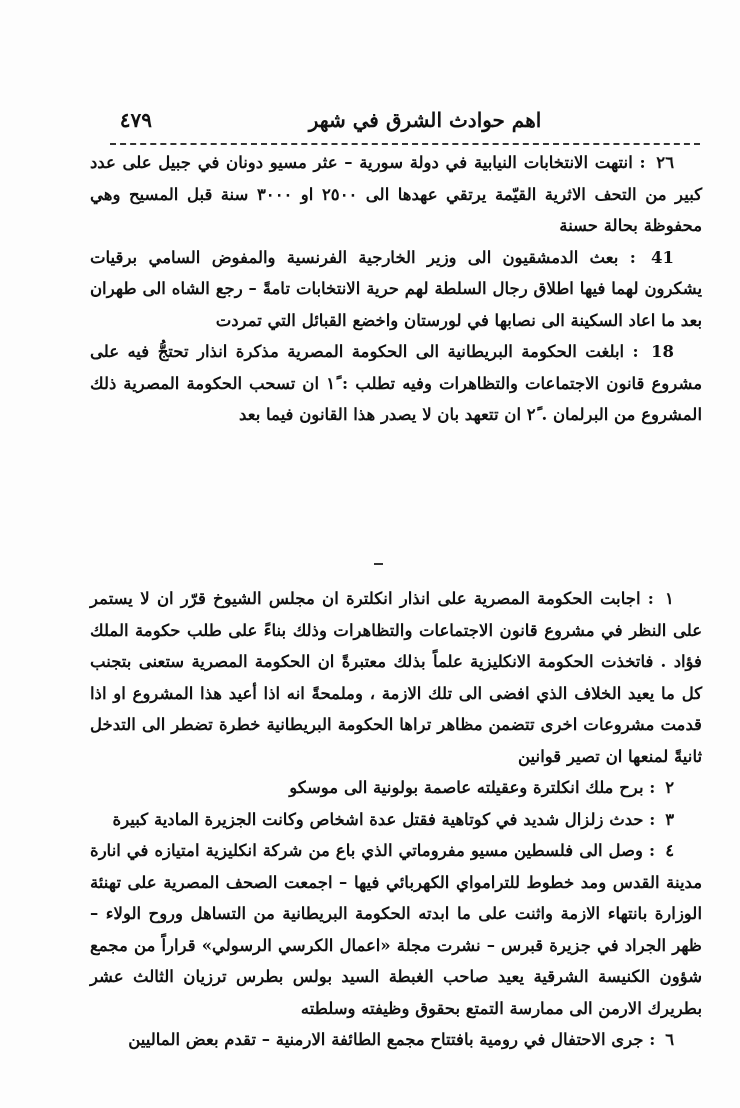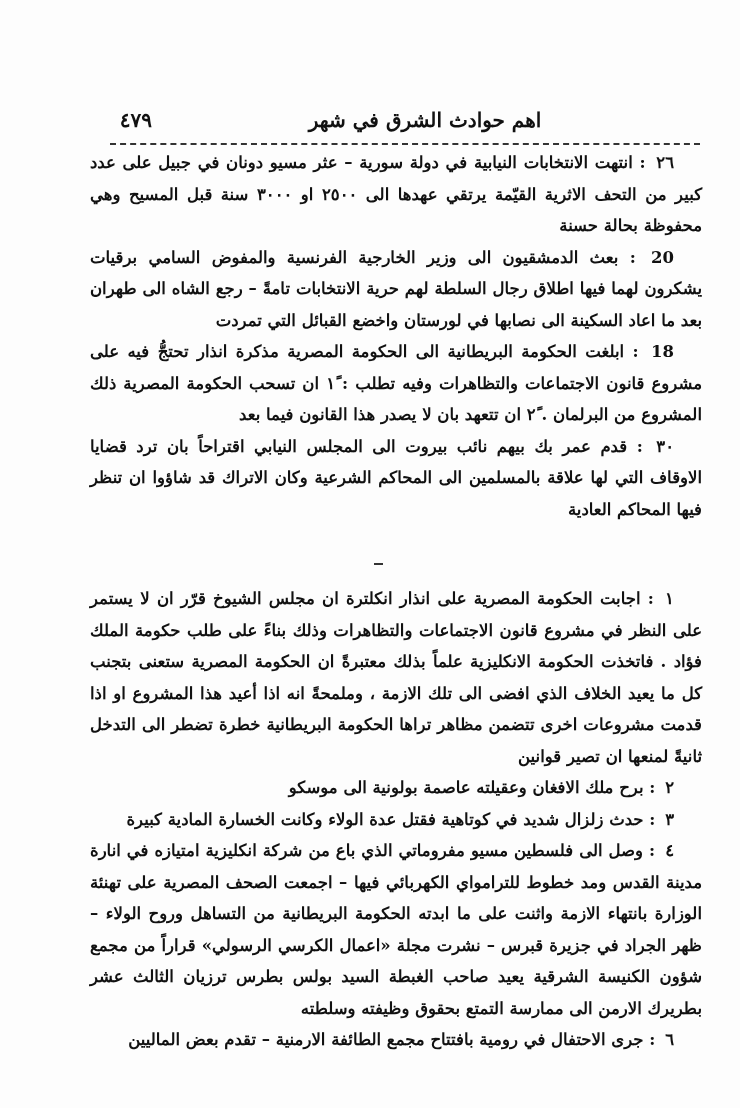--- a/index.html
+++ b/index.html
@@ -43,28 +43,27 @@
 <div class="page">
 
   <div class="header">
     <span class="page-number">٤٧٩</span>
     <div class="running-title">اهم حوادث الشرق في شهر</div>
   </div>
   <div class="header-rule"></div>
 
   <div class="text-block block-1">
     <p class="entry first-line-indent"><span class="num">٢٦</span> <span>:</span> <span>انتهت الانتخابات النيابية في دولة سورية – عثر مسيو دونان في جبيل على عدد كبير من التحف الاثرية القيّمة يرتقي عهدها الى ٢٥٠٠ او ٣٠٠٠ سنة قبل المسيح وهي محفوظة بحالة حسنة</span></p>
-    <p class="entry first-line-indent"><span class="num">20</span> <span>:</span> <span>بعث الدمشقيون الى وزير الخارجية الفرنسية والمفوض السامي برقيات يشكرون لهما فيها اطلاق رجال السلطة لهم حرية الانتخابات تامةً – رجع الشاه الى طهران بعد ما اعاد السكينة الى نصابها في لورستان واخضع القبائل التي تمردت</span></p>
+    <p class="entry first-line-indent"><span class="num">41</span> <span>:</span> <span>بعث الدمشقيون الى وزير الخارجية الفرنسية والمفوض السامي برقيات يشكرون لهما فيها اطلاق رجال السلطة لهم حرية الانتخابات تامةً – رجع الشاه الى طهران بعد ما اعاد السكينة الى نصابها في لورستان واخضع القبائل التي تمردت</span></p>
     <p class="entry first-line-indent"><span class="num">18</span> <span>:</span> <span>ابلغت الحكومة البريطانية الى الحكومة المصرية مذكرة انذار تحتجُّ فيه على مشروع قانون الاجتماعات والتظاهرات وفيه تطلب : ١ً ان تسحب الحكومة المصرية ذلك المشروع من البرلمان . ٢ً ان تتعهد بان لا يصدر هذا القانون فيما بعد</span></p>
-    <p class="entry first-line-indent"><span class="num">٣٠</span> <span>:</span> <span>قدم عمر بك بيهم نائب بيروت الى المجلس النيابي اقتراحاً بان ترد قضايا الاوقاف التي لها علاقة بالمسلمين الى المحاكم الشرعية وكان الاتراك قد شاؤوا ان تنظر فيها المحاكم العادية</span></p>
   </div>
 
   <div class="separator"></div>
 
   <div class="text-block block-2">
     <p class="entry first-line-indent"><span class="num">١</span> <span>:</span> <span>اجابت الحكومة المصرية على انذار انكلترة ان مجلس الشيوخ قرّر ان لا يستمر على النظر في مشروع قانون الاجتماعات والتظاهرات وذلك بناءً على طلب حكومة الملك فؤاد . فاتخذت الحكومة الانكليزية علماً بذلك معتبرةً ان الحكومة المصرية ستعنى بتجنب كل ما يعيد الخلاف الذي افضى الى تلك الازمة ، وملمحةً انه اذا أعيد هذا المشروع او اذا قدمت مشروعات اخرى تتضمن مظاهر تراها الحكومة البريطانية خطرة تضطر الى التدخل ثانيةً لمنعها ان تصير قوانين</span></p>
-    <p class="entry first-line-indent"><span class="num">٢</span> <span>:</span> <span>برح ملك الافغان وعقيلته عاصمة بولونية الى موسكو</span></p>
-    <p class="entry first-line-indent"><span class="num">٣</span> <span>:</span> <span>حدث زلزال شديد في كوتاهية فقتل عدة الولاء وكانت الخسارة المادية كبيرة</span></p>
+    <p class="entry first-line-indent"><span class="num">٢</span> <span>:</span> <span>برح ملك انكلترة وعقيلته عاصمة بولونية الى موسكو</span></p>
+    <p class="entry first-line-indent"><span class="num">٣</span> <span>:</span> <span>حدث زلزال شديد في كوتاهية فقتل عدة اشخاص وكانت الجزيرة المادية كبيرة</span></p>
     <p class="entry first-line-indent"><span class="num">٤</span> <span>:</span> <span>وصل الى فلسطين مسيو مفروماتي الذي باع من شركة انكليزية امتيازه في انارة مدينة القدس ومد خطوط للترامواي الكهربائي فيها – اجمعت الصحف المصرية على تهنئة الوزارة بانتهاء الازمة واثنت على ما ابدته الحكومة البريطانية من التساهل وروح الولاء – ظهر الجراد في جزيرة قبرس – نشرت مجلة «اعمال الكرسي الرسولي» قراراً من مجمع شؤون الكنيسة الشرقية يعيد صاحب الغبطة السيد بولس بطرس ترزيان الثالث عشر بطريرك الارمن الى ممارسة التمتع بحقوق وظيفته وسلطته</span></p>
     <p class="entry first-line-indent"><span class="num">٦</span> <span>:</span> <span>جرى الاحتفال في رومية بافتتاح مجمع الطائفة الارمنية – تقدم بعض الماليين</span></p>
   </div>
 
 </div>
 
 </body></html>

